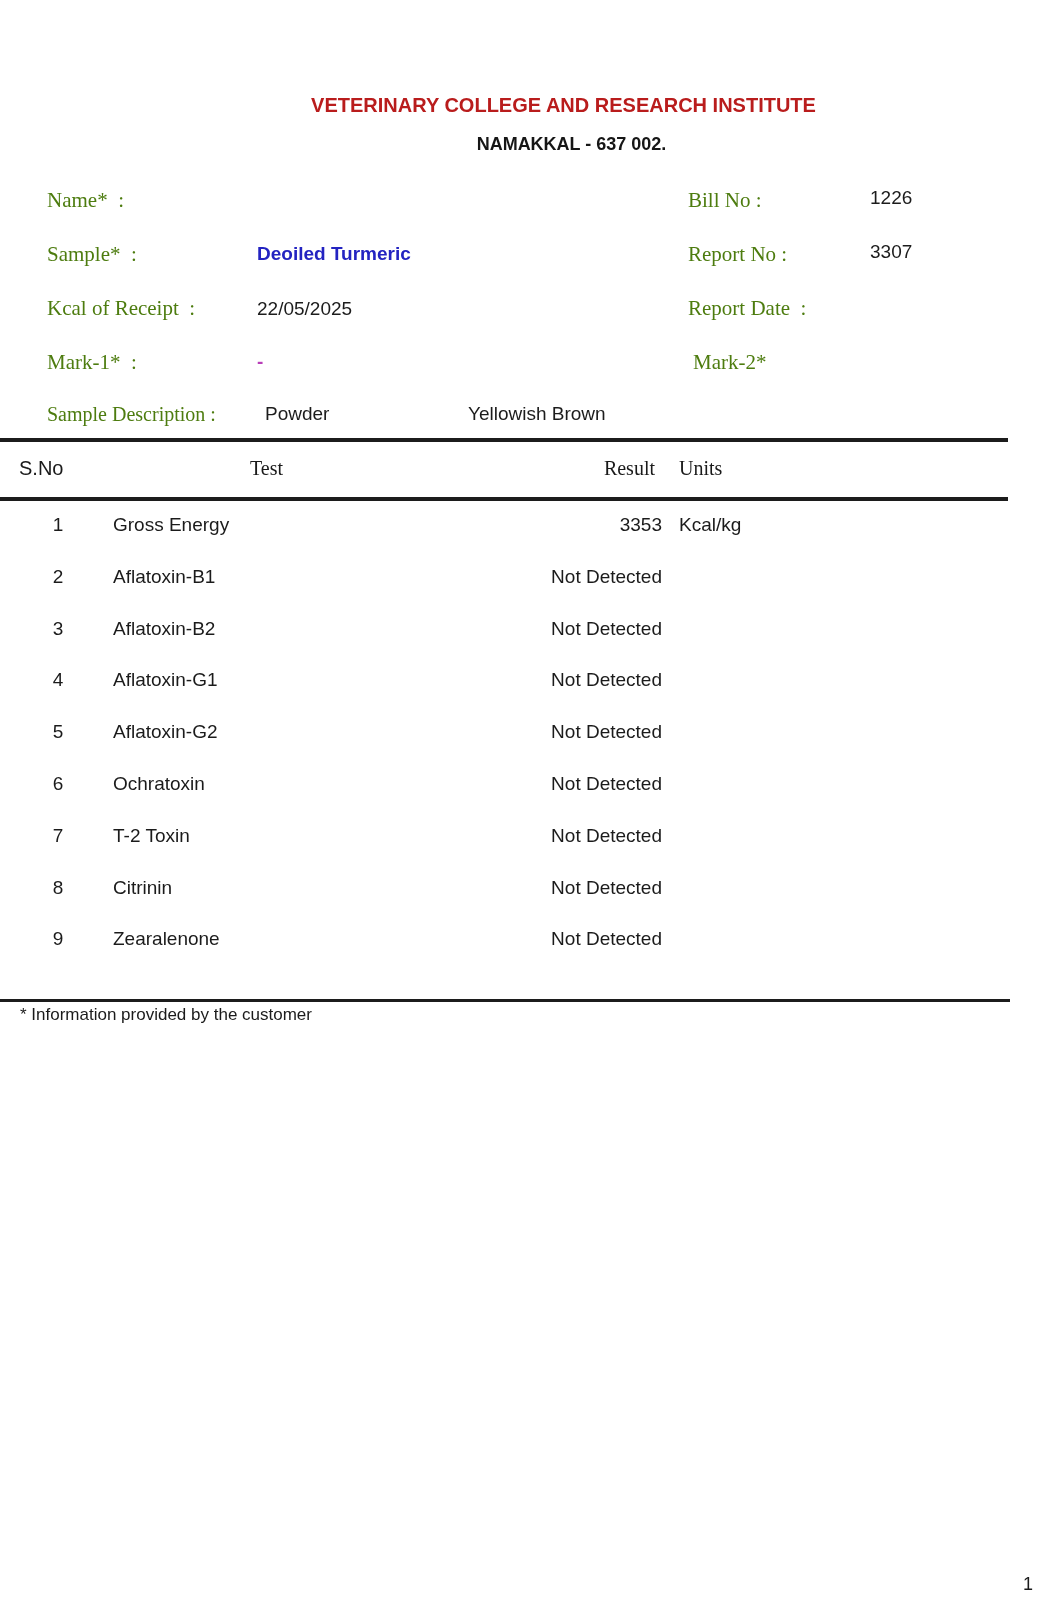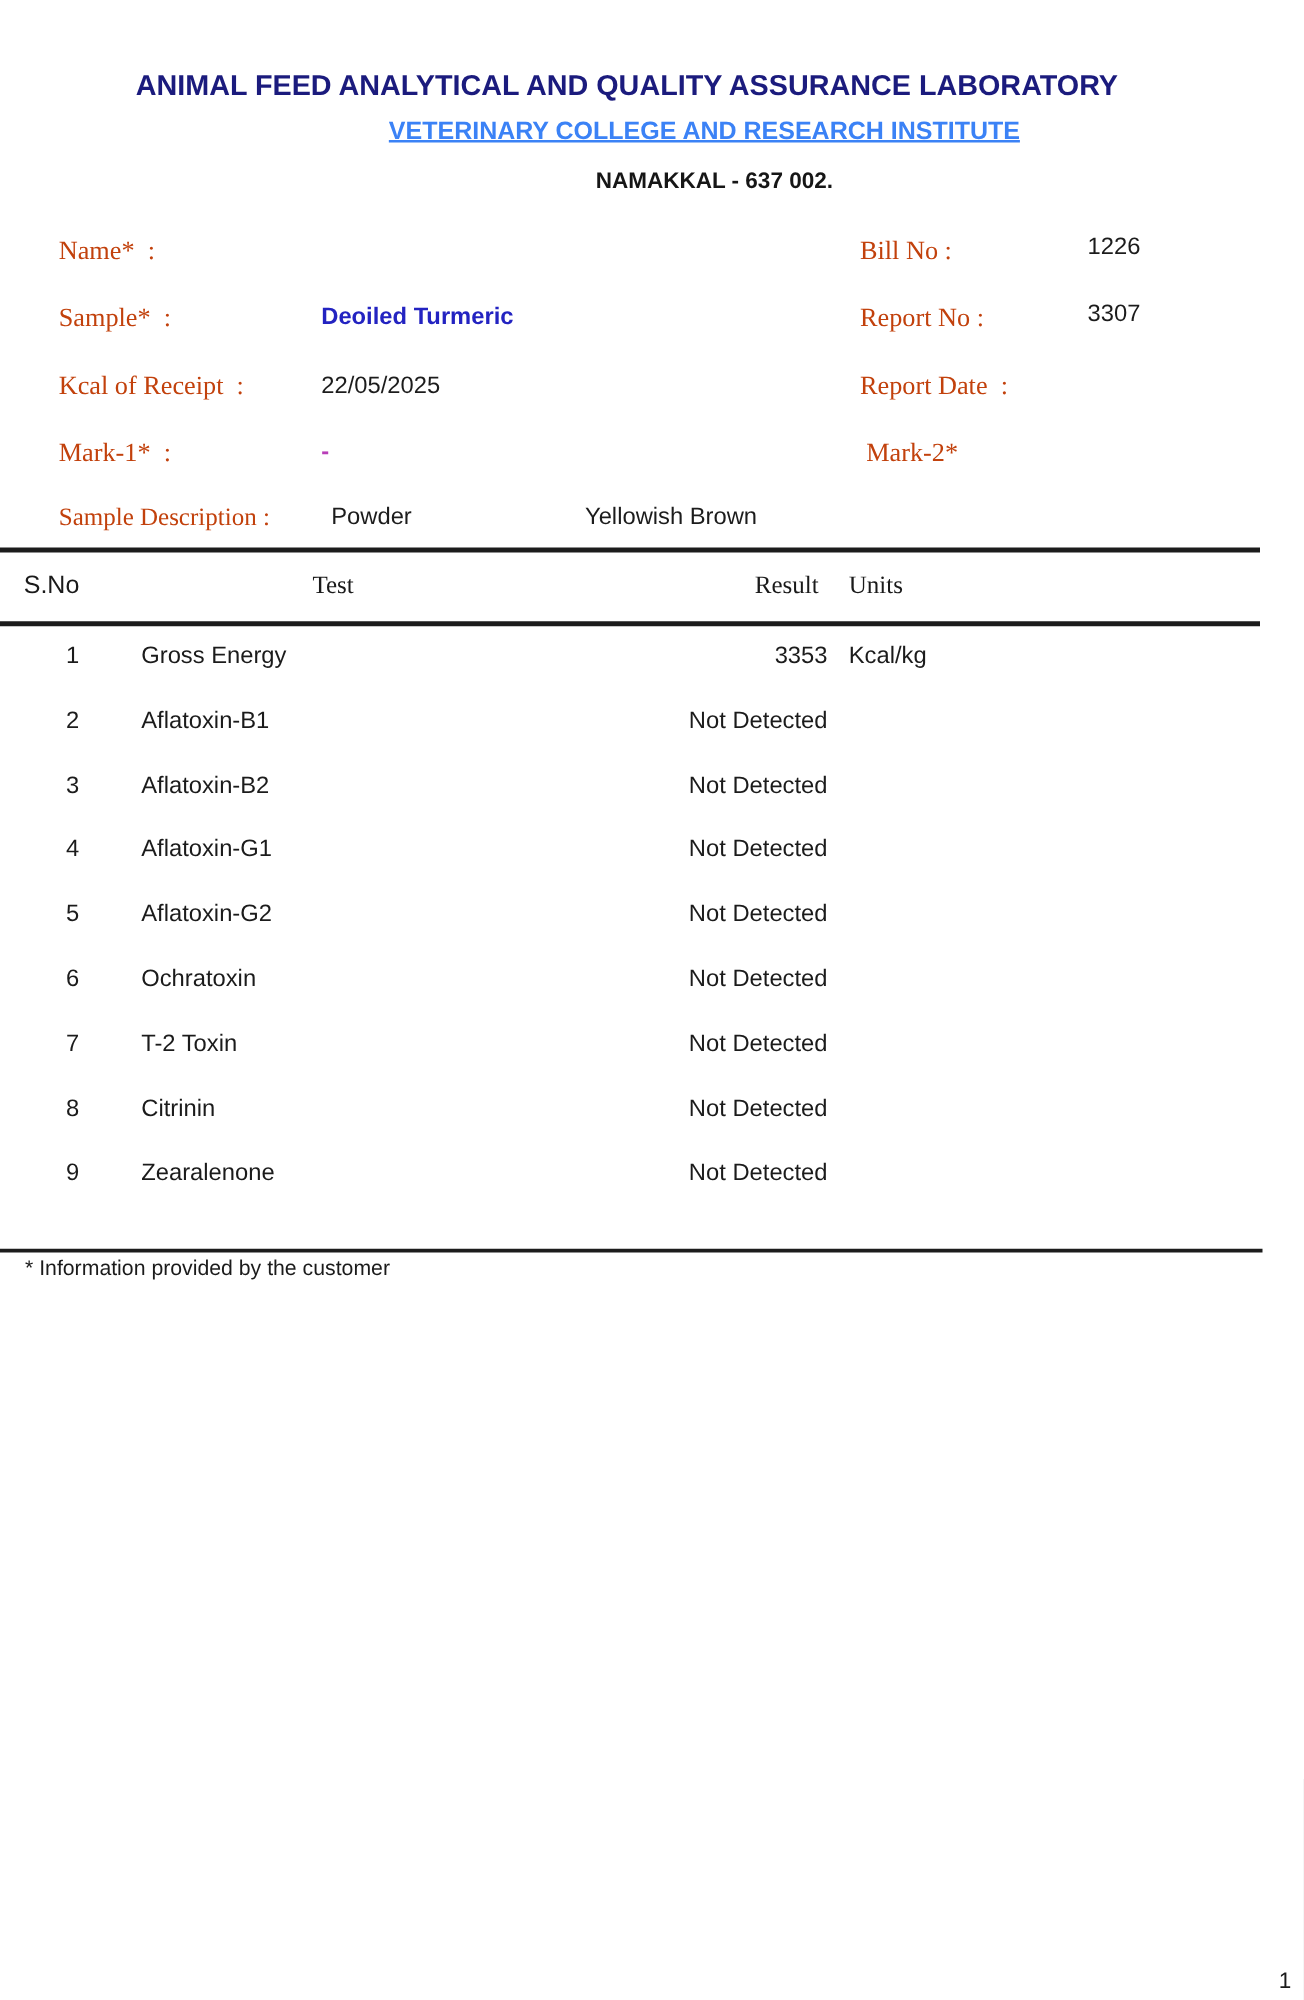--- a/index.html
+++ b/index.html
@@ -12,25 +12,25 @@
     font-family:"Liberation Sans", sans-serif;
     color:#1a1a1a;
     overflow:hidden;
   }
   .abs { position:absolute; white-space:pre; }
 
   
   .hline { left:50%; text-align:center; }
   .h-univ   { top:3px;   transform:translateX(calc(-50% - 20px)); font:bold 21px "Liberation Serif", serif; color:#141414; }
   .h-lab    { top:55px;  transform:translateX(calc(-50% - 20px)); font:bold 23px "Liberation Sans", sans-serif; color:#1b1b7d; }
-  .h-inst   { top:94px;  transform:translateX(calc(-50% + 42px)); font:bold 20px "Liberation Sans", sans-serif; color:#3b82f6;text-decoration:underline; }
+  .h-inst   { top:94px;  transform:translateX(calc(-50% + 42px)); font:bold 20px "Liberation Sans", sans-serif; color:#b91c1c; }
   .h-loc    { top:134px; transform:translateX(calc(-50% + 50px)); font:bold 18px "Liberation Sans", sans-serif; color:#161616; }
 
   
-  .lbl { font:21px "Liberation Serif", serif; color:#c2410c; }
+  .lbl { font:21px "Liberation Serif", serif; color:#4d7c0f; }
   .val { font:19px "Liberation Sans", sans-serif; color:#1c1c1c; }
 
   
   .rule { position:absolute; background:#1c1c1c; }
 
   
   .th-sans  { font:20px "Liberation Sans", sans-serif; }
   .th-serif { font:20px "Liberation Serif", serif; }
   .cell { font:19px "Liberation Sans", sans-serif; color:#1b1b1b; }
   .row { position:absolute; left:0; width:940px; height:24px; }
@@ -40,21 +40,20 @@
   .row .units  { position:absolute; left:679px; }
 
   .footnote { font:17px "Liberation Sans", sans-serif; color:#1b1b1b; }
   .pagenum  { font:18px "Liberation Sans", sans-serif; color:#1b1b1b; }
 </style>
 </head>
 <body>
 
 <div class="page">
 
-  <div class="abs hline h-lab">ANIMAL FEED ANALYTICAL AND QUALITY ASSURANCE LABORATORY</div>
   <div class="abs hline h-inst">VETERINARY COLLEGE AND RESEARCH INSTITUTE</div>
   <div class="abs hline h-loc">NAMAKKAL - 637 002.</div>
 
   <div class="abs lbl" style="left:47px; top:188px;">Name*  :</div>
   <div class="abs val" style="left:257px; top:191px;"></div>
 
   <div class="abs lbl" style="left:47px; top:242px;">Sample*  :</div>
   <div class="abs val" style="left:257px; top:243px; font-weight:bold; color:#2323c1;">Deoiled Turmeric</div>
 
   <div class="abs lbl" style="left:47px; top:296px;">Kcal of Receipt  :</div>

